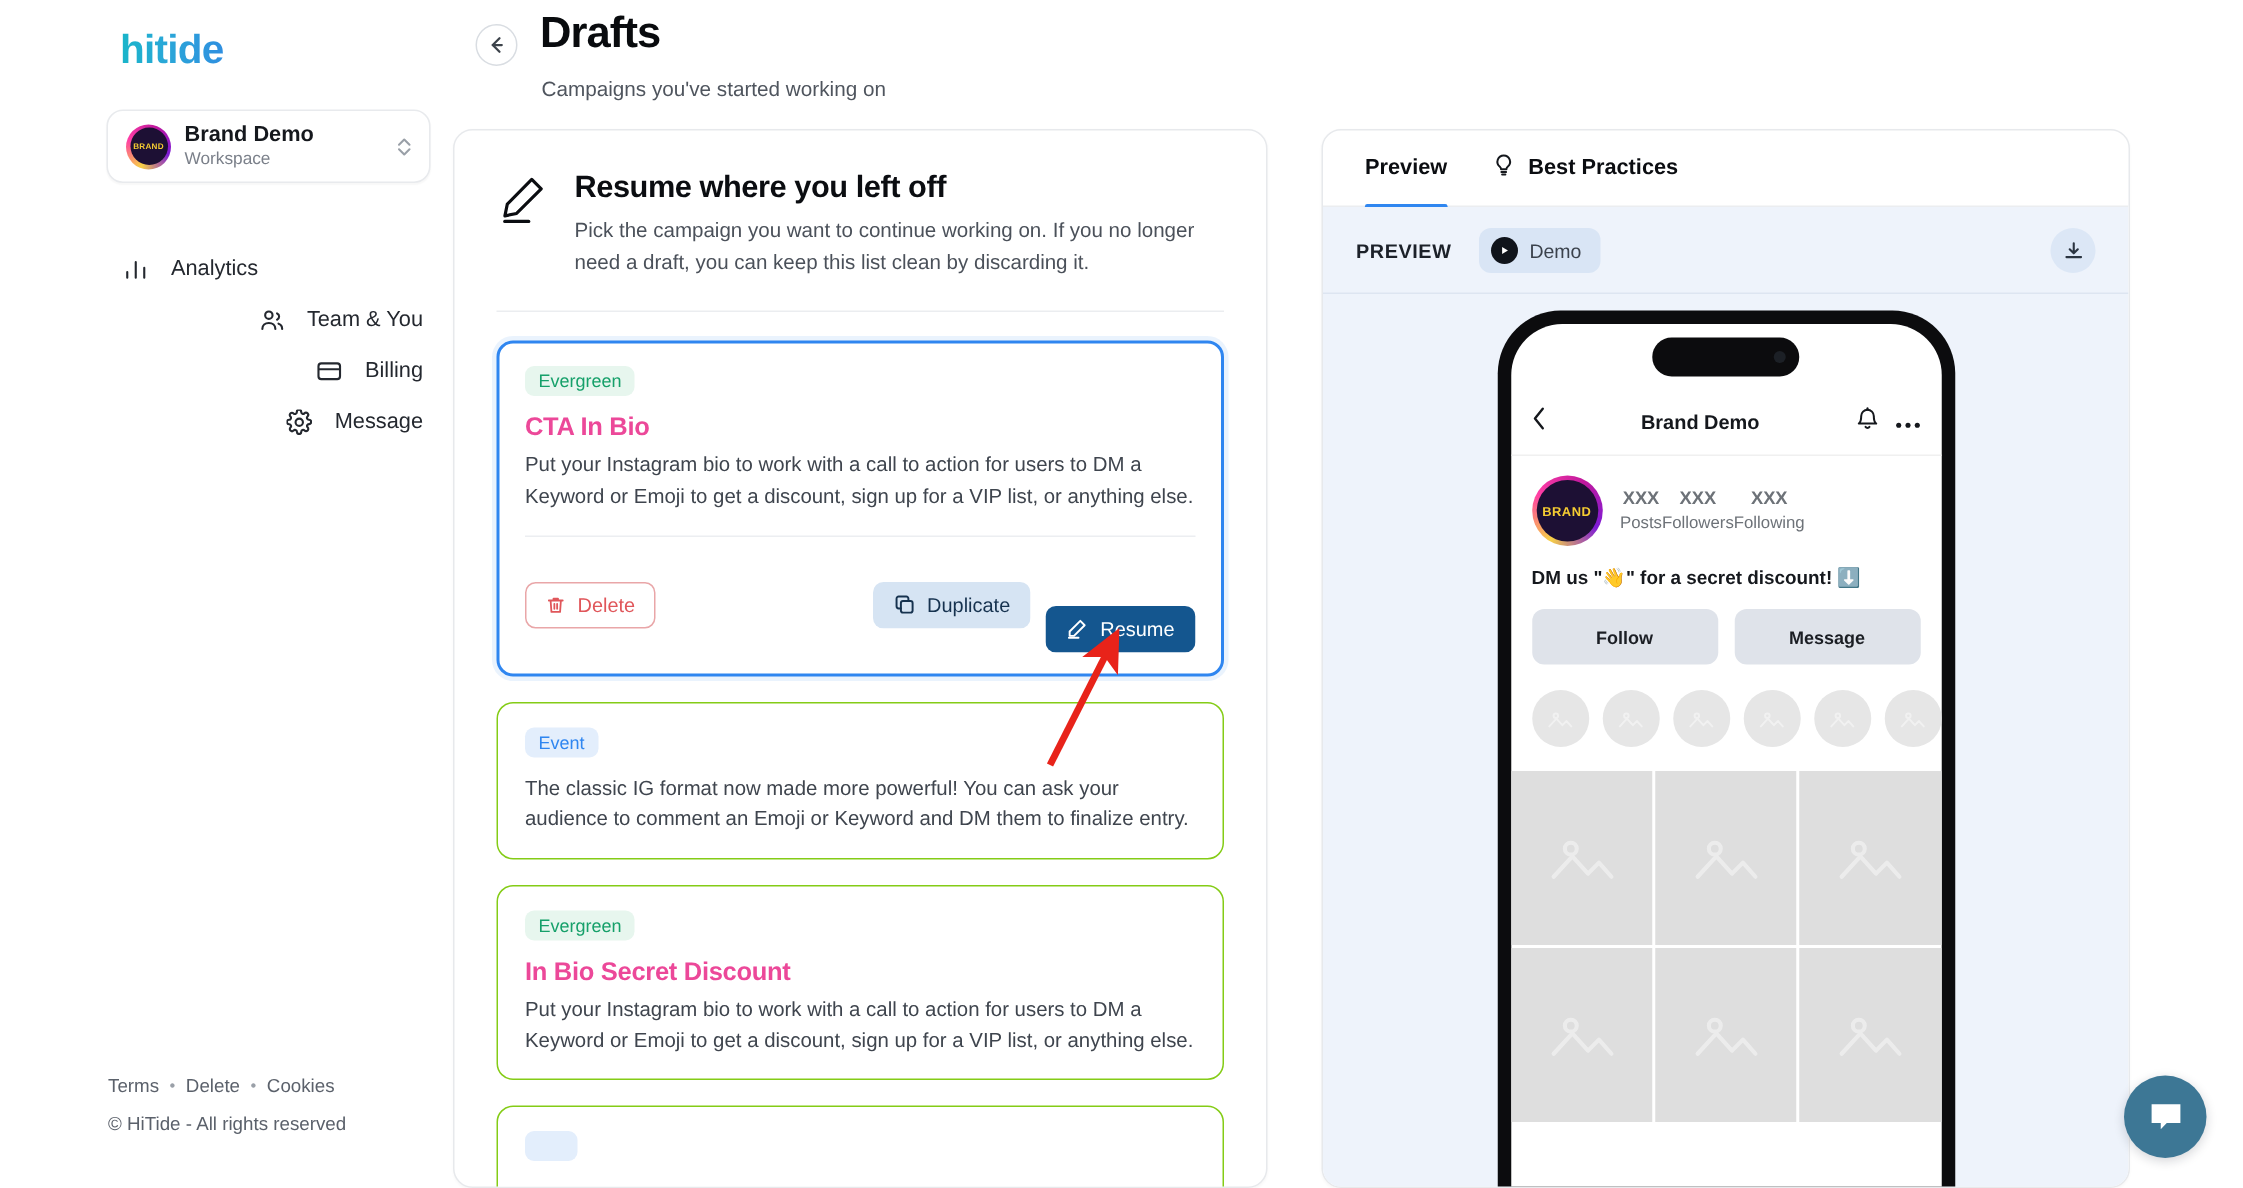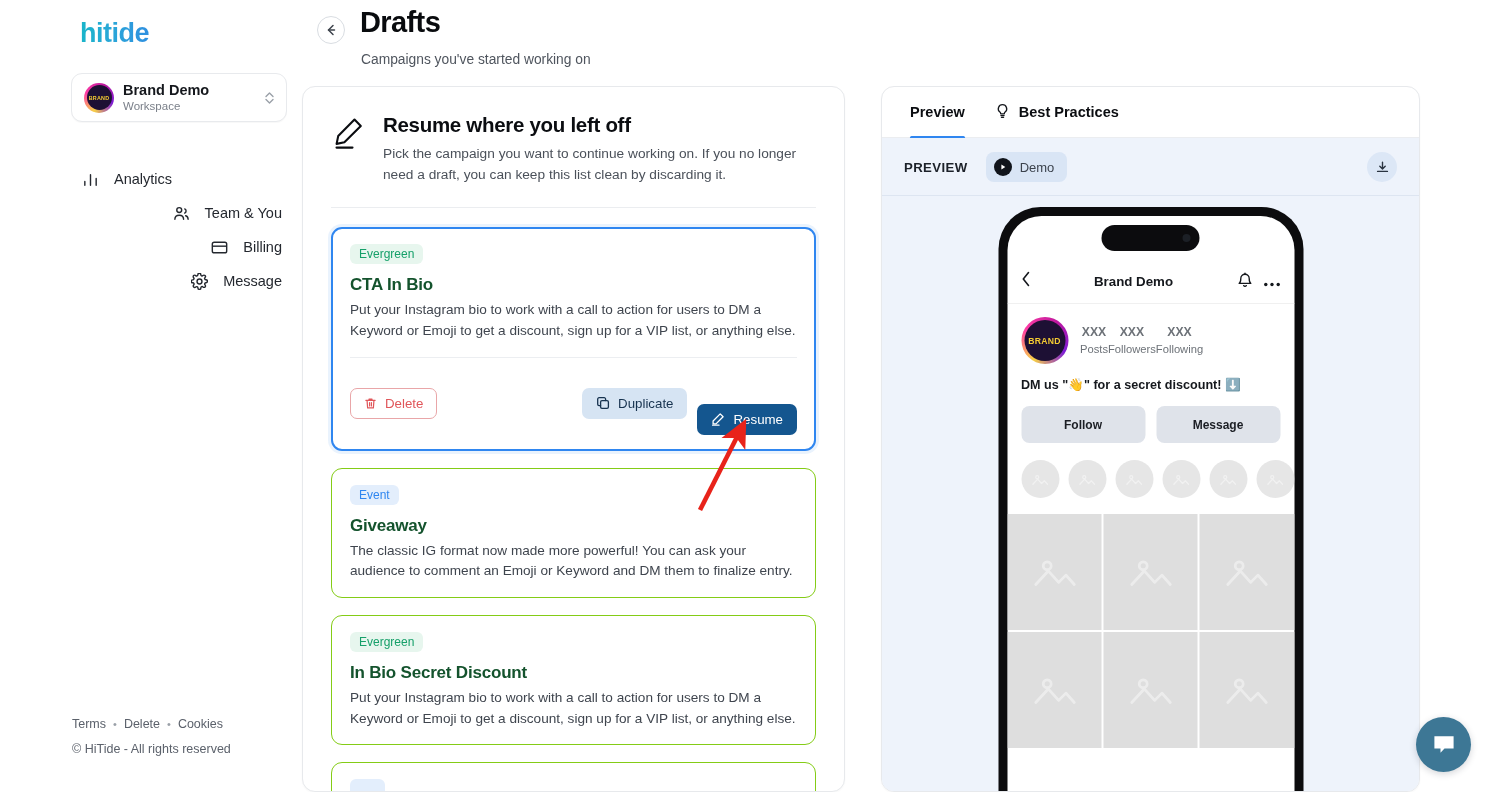--- a/index.html
+++ b/index.html
@@ -113,21 +113,21 @@
   .card.active {
     border: 2px solid #2f86f0; padding: 15px 17px 14px 17px;
     box-shadow: 0 0 0 3px rgba(47,134,240,.10);
   }
   .badge {
     display: inline-block; font-size: 12px; padding: 3px 9px;
     border-radius: 6px; font-weight: 400; margin-bottom: 11px;
   }
   .badge.evergreen { background: #e7f6ee; color: #16a06a; }
   .badge.event { background: #e3eefc; color: #2f86f0; }
-  .card-title { font-size: 17px; font-weight: 700; letter-spacing: -0.2px; color: #14532d; margin-bottom: 5px; }
+  .card-title { font-size: 17px; font-weight: 700; letter-spacing: -0.2px; color: #ec4899; margin-bottom: 5px; }
   .card-desc { font-size: 13.6px; color: #3f454e; line-height: 1.52; }
   .card-actions {
     display: flex; align-items: center; margin-top: 15px;
     padding-top: 14px; border-top: 1px solid #eceef1;
   }
   .btn {
     display: inline-flex; align-items: center; gap: 8px;
     font-size: 13.3px; border-radius: 7px; cursor: pointer;
     padding: 7px 13px; border: 1px solid transparent; font-family: inherit;
   }
@@ -373,21 +373,20 @@
                   <path d="M9.2 1.9 L12.1 4.8 L5 11.9 H2.1 V9 Z"></path>
                     <path d="M1.6 13.2 H8"></path>
                 </svg>
                 <span>Resume</span>
               </button>
             </div>
           </div>
 
           <div class="card">
             <span class="badge event">Event</span>
-            <div class="card-title">Giveaway</div>
             <div class="card-desc">The classic IG format now made more powerful! You can ask your audience to comment an Emoji or Keyword and DM them to finalize entry.</div>
           </div>
 
           <div class="card">
             <span class="badge evergreen">Evergreen</span>
             <div class="card-title">In Bio Secret Discount</div>
             <div class="card-desc">Put your Instagram bio to work with a call to action for users to DM a Keyword or Emoji to get a discount, sign up for a VIP list, or anything else.</div>
           </div>
 
           <div class="card" style="height:90px;">

